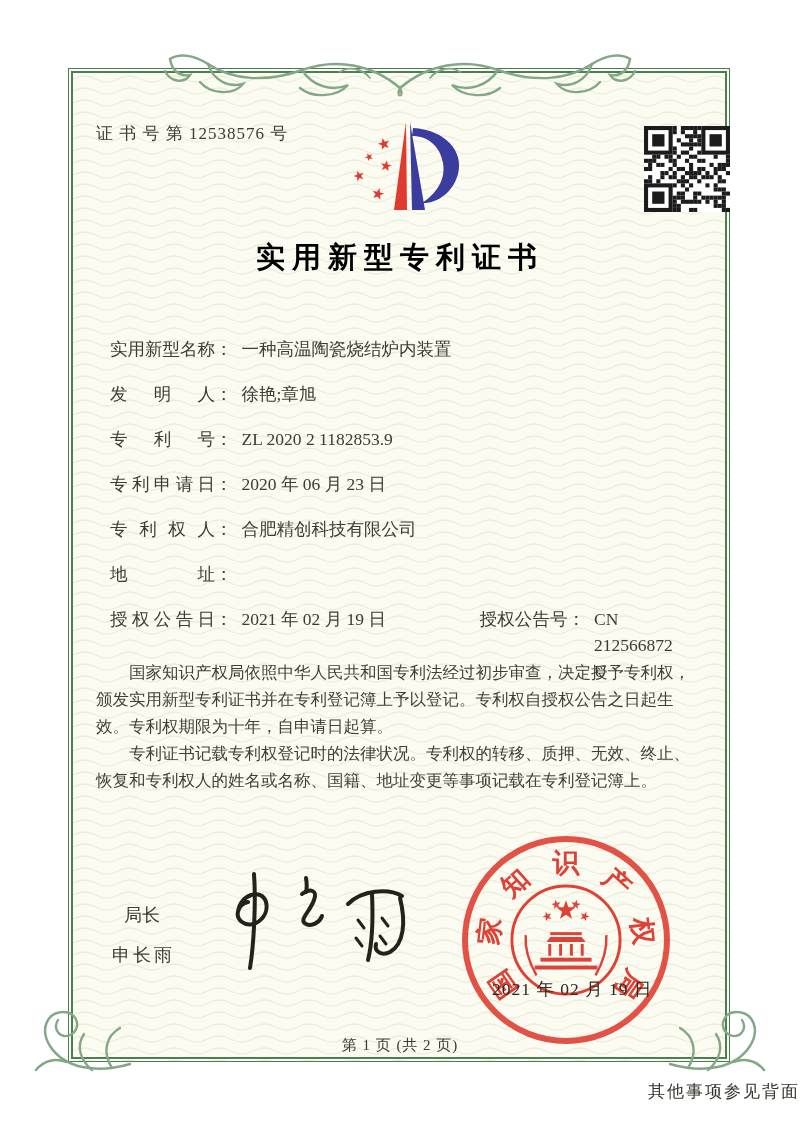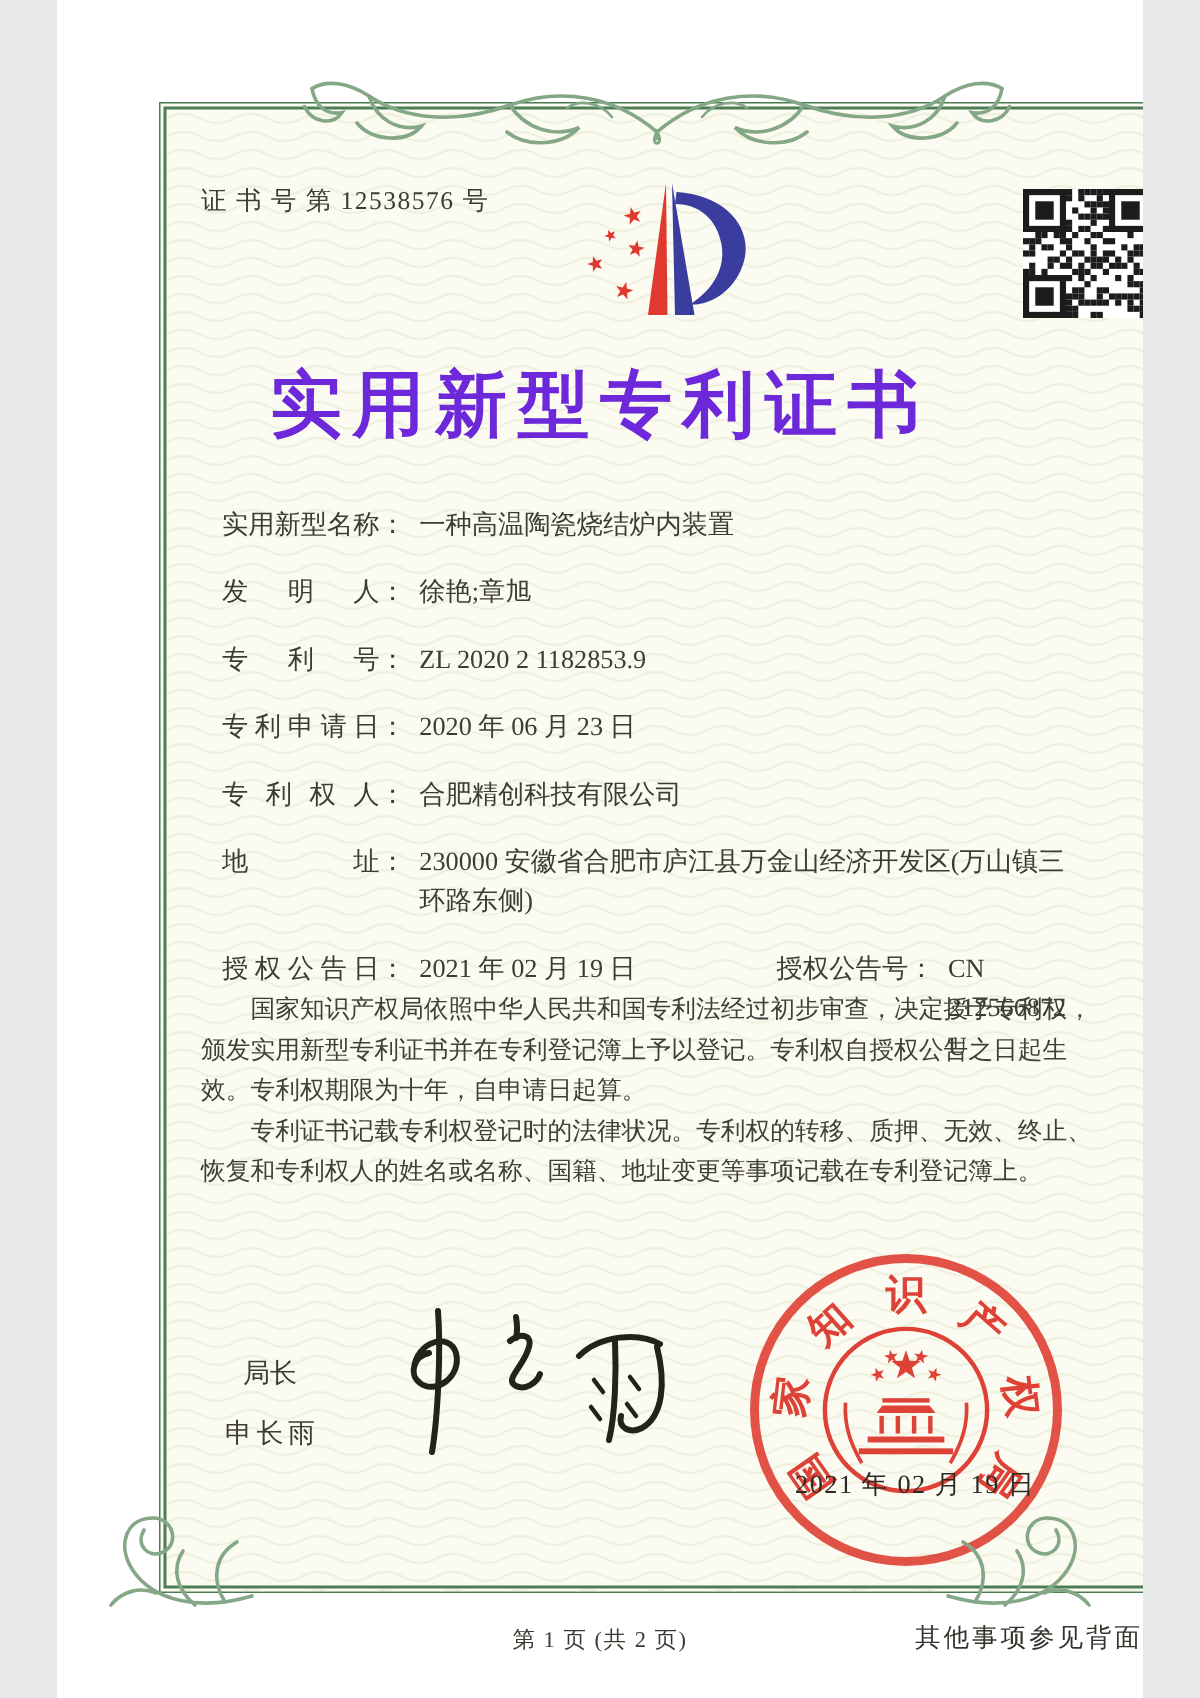--- a/index.html
+++ b/index.html
@@ -1,33 +1,33 @@
 <!DOCTYPE html>
 <html><head>
 <meta charset="utf-8">
 <style>
   html,body{margin:0;padding:0;background:#e8e8e8;}
-  .page{position:relative;width:724px;height:1132px;margin:0 auto;background:#ffffff;overflow:hidden;
+  .page{position:relative;width:800px;height:1132px;margin:0 auto;background:#ffffff;overflow:hidden;
         font-family:"Liberation Serif","DejaVu Serif",serif;color:#3c3b34;}
   
   .frame{position:absolute;left:68px;top:68px;width:662px;height:994px;border:1px solid #4a7a52;
          background:#fcfbf2;box-sizing:border-box;}
   .frame-inner{position:absolute;inset:2px;border:2px solid #4d7d55;pointer-events:none;}
   .waves{position:absolute;inset:4px;overflow:hidden;}
   
   .swag{position:absolute;left:160px;top:34px;z-index:3;}
   .corner-flourish{position:absolute;top:1000px;z-index:3;}
   .corner-flourish.left{left:26px;}
   .corner-flourish.right{right:26px;transform:scaleX(-1);}
   
   .cert-no{position:absolute;left:96px;top:122px;font-size:17px;letter-spacing:1px;z-index:2;}
   .logo{position:absolute;left:330px;top:106px;z-index:2;}
   .qr{position:absolute;left:644px;top:126px;width:86px;height:86px;z-index:2;background:#fff;}
-  .title{position:absolute;left:0;top:238px;width:100%;text-align:center;font-size:48px;font-weight:bold;
-         letter-spacing:7px;color:#6d28d9;z-index:2;}
+  .title{position:absolute;left:0;top:238px;width:100%;text-align:center;font-size:29px;font-weight:bold;
+         letter-spacing:7px;color:#000000;z-index:2;}
   
   .fields{position:absolute;left:96px;top:336px;width:592px;font-size:17.5px;z-index:2;}
   .field-row{display:flex;margin-bottom:19px;line-height:26px;margin-left:14px;}
   .flabel{display:inline-block;width:105px;flex:none;text-align:justify;text-align-last:justify;}
   .flabel.narrow{width:88px;}
   .fcolon{flex:none;margin-right:9px;}
   .fvalue{flex:1;}
   .fvalue.fixed{flex:none;width:196px;}
   .grant-gap{flex:none;width:42px;}
   
@@ -42,21 +42,21 @@
   .seal{position:absolute;left:462px;top:836px;width:208px;height:208px;z-index:2;opacity:.95;}
   .seal-circle{position:absolute;inset:0;border:6px solid rgba(221,57,46,.92);border-radius:50%;box-sizing:border-box;}
   .seal-ring-text{position:absolute;inset:0;}
   .seal-ring-text span{position:absolute;left:calc(50% - 14px);top:calc(50% - 16px);width:28px;height:32px;
         font-size:27px;font-weight:bold;color:#dd392e;text-align:center;line-height:32px;transform-origin:center;}
   .seal-emblem{position:absolute;left:50%;top:50%;transform:translate(-50%,-50%);}
   .seal-date{position:absolute;left:492px;top:977px;font-size:17.5px;color:#2b2a24;letter-spacing:1px;
              white-space:nowrap;z-index:4;}
   
   .page-info{position:absolute;left:0;top:1036px;width:100%;text-align:center;font-size:15px;
-             letter-spacing:1px;z-index:2;color:#3b3a32;margin-top:48px;}
+             letter-spacing:1px;z-index:2;color:#3b3a32;}
   .back-note{position:absolute;left:0;top:1080px;width:100%;text-align:right;font-size:17px;
              letter-spacing:2px;color:#35342c;z-index:2;}
 </style>
 </head>
 <body>
 
 <div class="page">
 
   <div class="frame">
     <svg class="waves" width="656" height="988">
@@ -298,21 +298,20 @@
       <span class="fvalue">2020 年 06 月 23 日</span>
     </div>
     <div class="field-row">
       <span class="flabel">专利权人</span>
         <span class="fcolon">：</span>
       <span class="fvalue">合肥精创科技有限公司</span>
     </div>
     <div class="field-row">
       <span class="flabel">地址</span>
         <span class="fcolon">：</span>
-      <span class="fvalue">230000 安徽省合肥市庐江县万金山经济开发区(万山镇三环路东侧)</span>
     </div>
     <div class="field-row">
       <span class="flabel">授权公告日</span>
         <span class="fcolon">：</span>
       <span class="fvalue fixed">2021 年 02 月 19 日</span>
       <span class="grant-gap"></span>
       <span class="flabel narrow">授权公告号</span>
         <span class="fcolon">：</span>
       <span class="fvalue">CN 212566872 U</span>
     </div>

